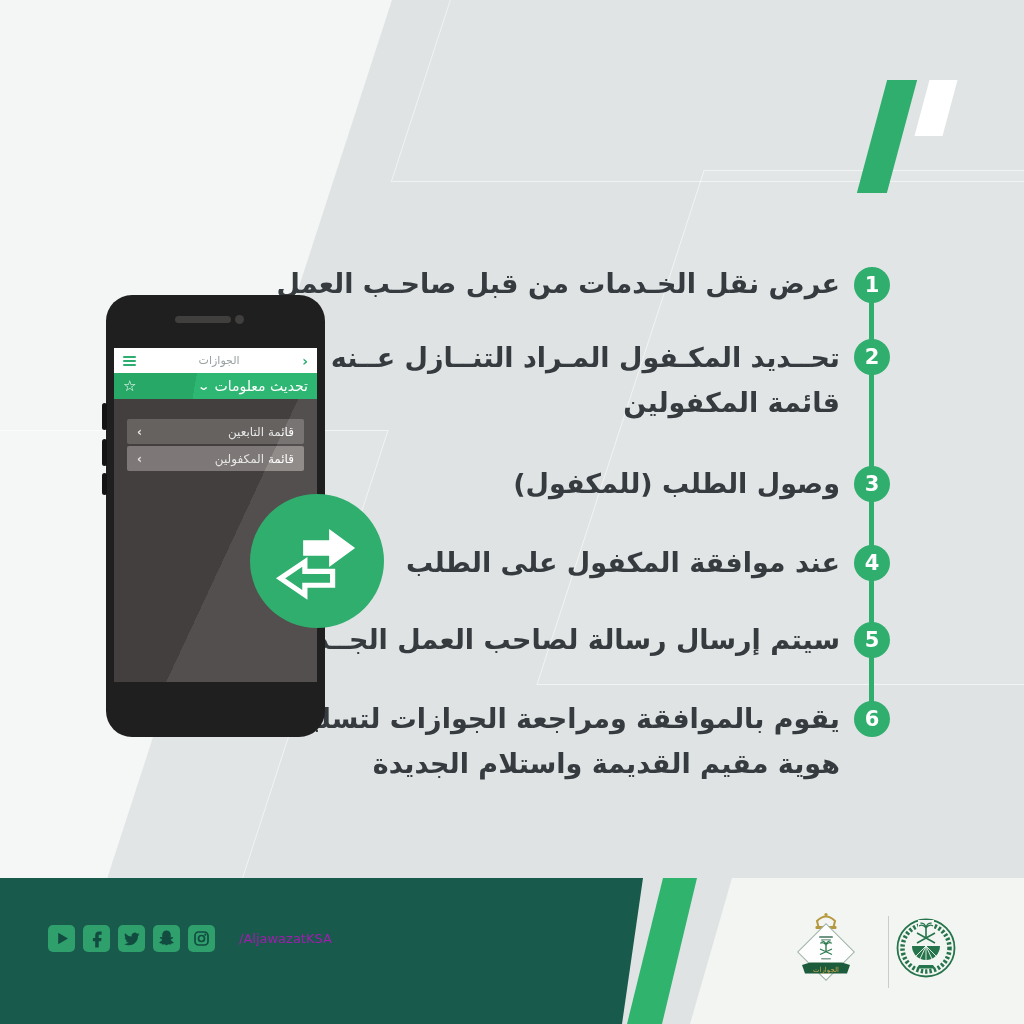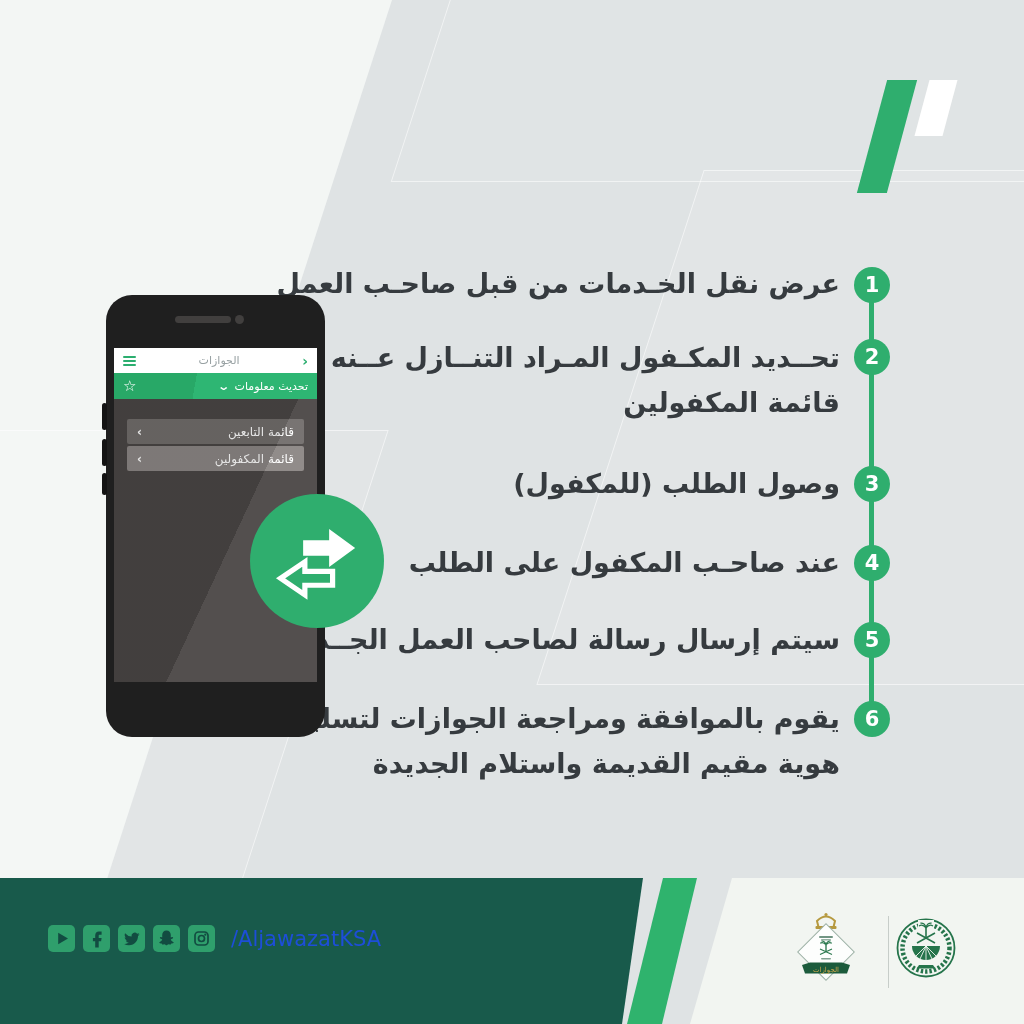--- a/index.html
+++ b/index.html
@@ -47,38 +47,38 @@
   .screen{position:absolute;left:8px;top:53px;width:203px;height:334px;overflow:hidden;display:flex;flex-direction:column;}
   .app-header{height:25px;background:#ffffff;display:flex;align-items:center;padding:0 9px;flex:0 0 auto;}
   .hamburger{width:13px;display:flex;flex-direction:column;gap:2px;}
   .hamburger i{height:2px;background:#2bae6f;border-radius:1px;display:block;}
   .app-title{flex:1;text-align:center;color:#97a0a2;font-size:11px;direction:rtl;}
   .chev-right{color:#2bae6f;font-size:14px;font-weight:700;line-height:1;}
   .app-greenbar{height:26px;background:linear-gradient(100deg,#28a867 40%,#2eb673 40%);display:flex;align-items:center;padding:0 9px;color:#fff;flex:0 0 auto;}
   .star{font-size:15px;line-height:1;}
   .greenbar-right{margin-left:auto;display:flex;align-items:center;gap:6px;direction:ltr;}
   .chev-down{font-size:11px;font-weight:700;transform:scaleX(1.4);}
-  .section-title{font-size:11px;direction:rtl;}
+  .section-title{font-size:14px;direction:rtl;}
   .app-body{flex:1;background:#4a4645;position:relative;padding-top:20px;}
   .app-body::after{content:"";position:absolute;inset:0;background:linear-gradient(115deg,rgba(0,0,0,.10) 55%,rgba(255,255,255,.05) 55%);pointer-events:none;}
   .app-row{position:relative;margin:0 13px 2px 13px;height:25px;border-radius:2px;display:flex;align-items:center;padding:0 10px;color:#fff;}
   .row1{background:#716d6b;}
   .row2{background:#8b8684;}
   .app-row .chev-left{font-size:12px;font-weight:700;}
   .app-row .row-label{margin-left:auto;font-size:12px;direction:rtl;}
   .transfer-badge{position:absolute;left:250px;top:494px;width:134px;height:134px;border-radius:50%;background:#2fae6e;display:flex;align-items:center;justify-content:center;}
   
   .band-dark{position:absolute;left:0;top:878px;width:660px;height:146px;background:#185a4b;
     clip-path:polygon(0 0,643px 0,622px 146px,0 146px);}
   .band-stripe{position:absolute;left:620px;top:878px;width:90px;height:146px;background:#2fb36d;
     clip-path:polygon(43px 0,77px 0,42px 146px,7px 146px);}
   .band-light{position:absolute;left:680px;top:878px;width:344px;height:146px;background:#f2f5f1;
     clip-path:polygon(52px 0,344px 0,344px 146px,10px 146px);}
   .social-row{position:absolute;left:48px;top:925px;display:flex;gap:8px;align-items:center;}
-  .social-handle{color:#1d4ed8;font-size:21px;margin-left:8px;}
+  .social-handle{color:#a21caf;font-size:13px;margin-left:16px;}
   .site-row{position:absolute;left:48px;top:952px;display:flex;gap:9px;align-items:center;}
   .site-url{color:#eaf5ef;font-size:20px;}
   .logo-sep{position:absolute;left:888px;top:916px;width:1px;height:72px;background:#c7cdc9;}
   .jawazat-logo{position:absolute;left:794px;top:908px;}
   .moi-logo{position:absolute;left:894px;top:916px;}
   svg{display:block;}
 </style>
 </head>
 <body>
 
@@ -99,21 +99,21 @@
     <div class="step-text" style="top:261px;">عرض نقل الخـدمات من قبل صاحـب العمل</div>
 
     <div class="step-circle" style="left:854px;top:339px;">2</div>
     <div class="step-text" style="top:335px;">تحــديد المكـفول المـراد التنــازل عــنه من
 قائمة المكفولين</div>
 
     <div class="step-circle" style="left:854px;top:466px;">3</div>
     <div class="step-text" style="top:461px;">وصول الطلب (للمكفول)</div>
 
     <div class="step-circle" style="left:854px;top:545px;">4</div>
-    <div class="step-text" style="top:540px;">عند صاحـب المكفول على الطلب</div>
+    <div class="step-text" style="top:540px;">عند موافقة المكفول على الطلب</div>
 
     <div class="step-circle" style="left:854px;top:622px;">5</div>
     <div class="step-text" style="top:617px;">سيتم إرسال رسالة لصاحب العمل الجــديد</div>
 
     <div class="step-circle" style="left:854px;top:701px;">6</div>
     <div class="step-text" style="top:696px;">يقوم بالموافقة ومراجعة الجوازات لتسليم
 هوية مقيم القديمة واستلام الجديدة</div>
   </div>
 
   <div class="phone">

